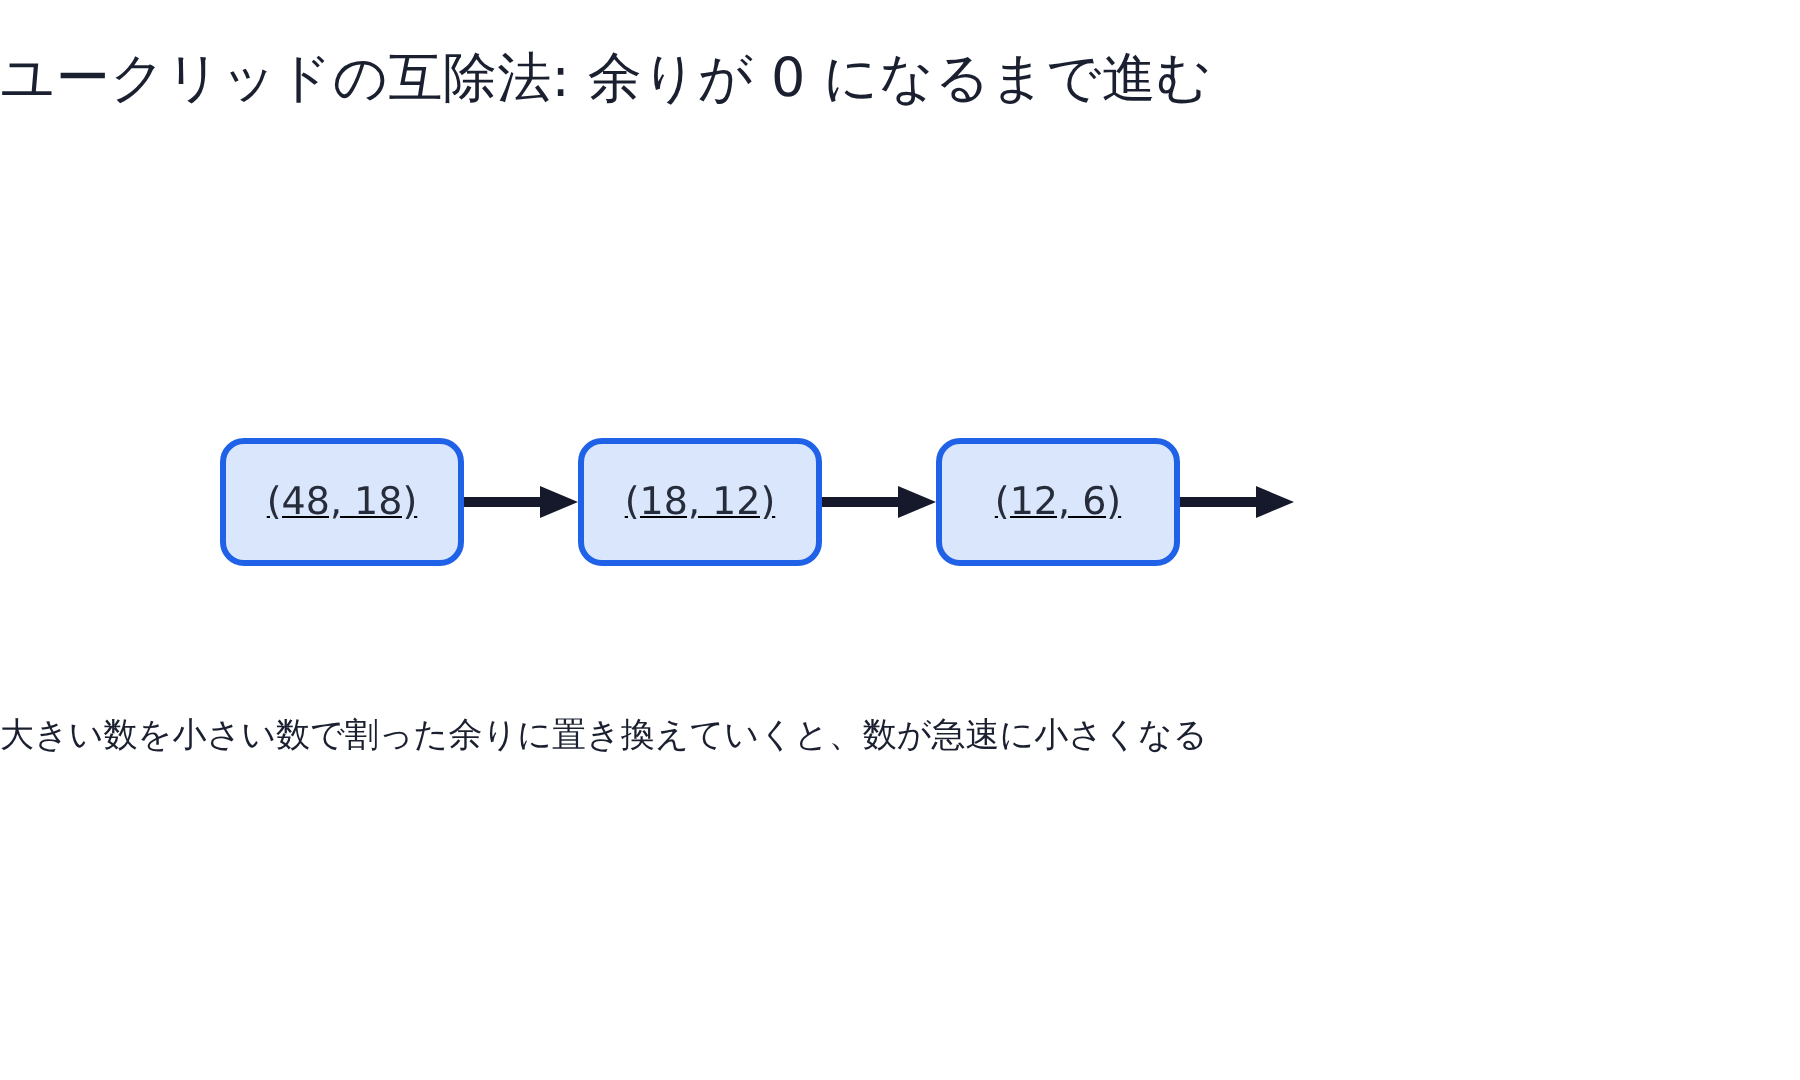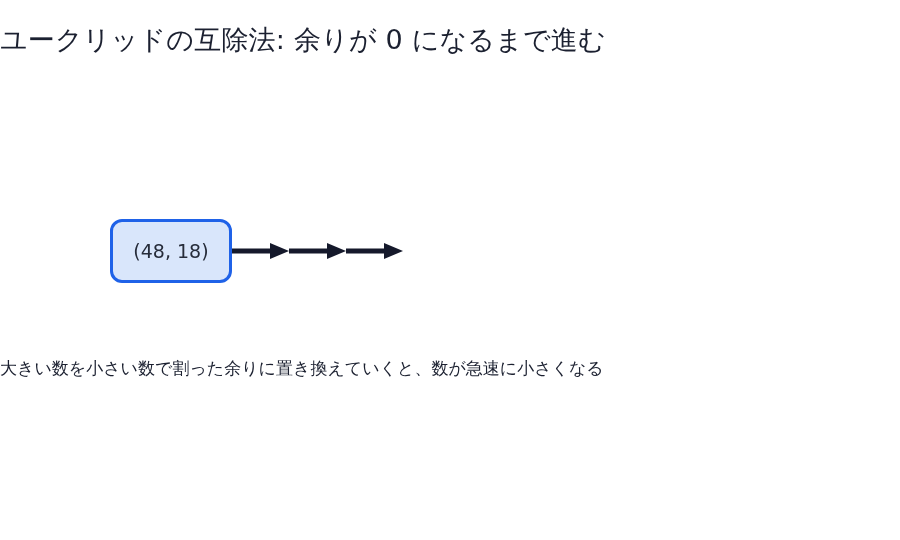--- a/index.html
+++ b/index.html
@@ -32,20 +32,21 @@
   }
   .flow {
     position: absolute;
     top: 218px;
     left: 110px;
     width: 660px;
     height: 66px;
     display: flex;
     flex-direction: row;
     align-items: center;
+    text-decoration: underline;
   }
   .node {
     width: 122px;
     height: 64px;
     box-sizing: border-box;
     background: #d9e6fb;
     border: 3px solid #1f62e8;
     border-radius: 12px;
     display: flex;
     align-items: center;
@@ -92,28 +93,34 @@
       <span class="node-label">(48, 18)</span>
     </div>
 
     <span class="arrow">
       <svg width="57" height="22" viewBox="0 0 57 22" xmlns="http://www.w3.org/2000/svg">
         <line x1="0" y1="11" x2="41" y2="11" stroke="#15192b" stroke-width="5"></line>
         <polygon points="38,3 57,11 38,19" fill="#15192b"></polygon>
       </svg>
     </span>
 
+    <div class="node">
+      <span class="node-label">(18, 12)</span>
+    </div>
 
     <span class="arrow">
       <svg width="57" height="22" viewBox="0 0 57 22" xmlns="http://www.w3.org/2000/svg">
         <line x1="0" y1="11" x2="41" y2="11" stroke="#15192b" stroke-width="5"></line>
         <polygon points="38,3 57,11 38,19" fill="#15192b"></polygon>
       </svg>
     </span>
 
+    <div class="node">
+      <span class="node-label">(12, 6)</span>
+    </div>
 
     <span class="arrow">
       <svg width="57" height="22" viewBox="0 0 57 22" xmlns="http://www.w3.org/2000/svg">
         <line x1="0" y1="11" x2="41" y2="11" stroke="#15192b" stroke-width="5"></line>
         <polygon points="38,3 57,11 38,19" fill="#15192b"></polygon>
       </svg>
     </span>
 
 
   </div>

